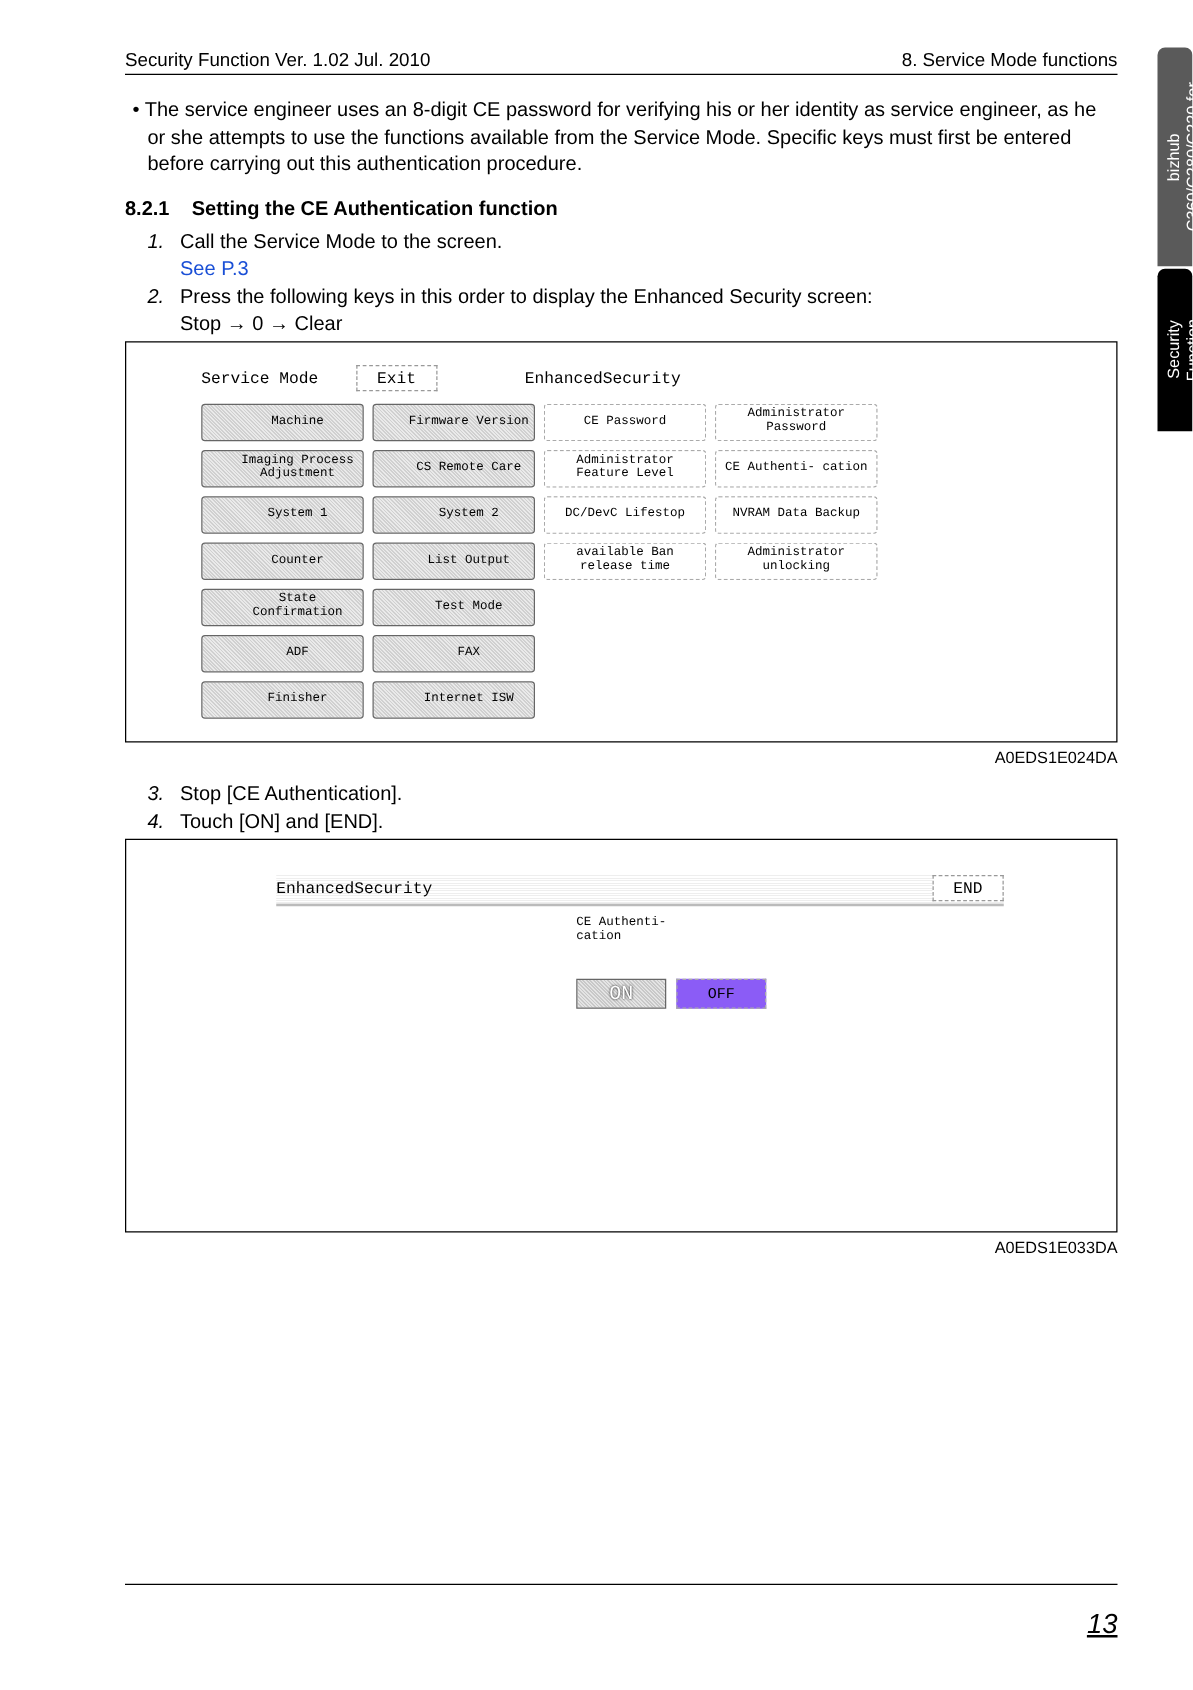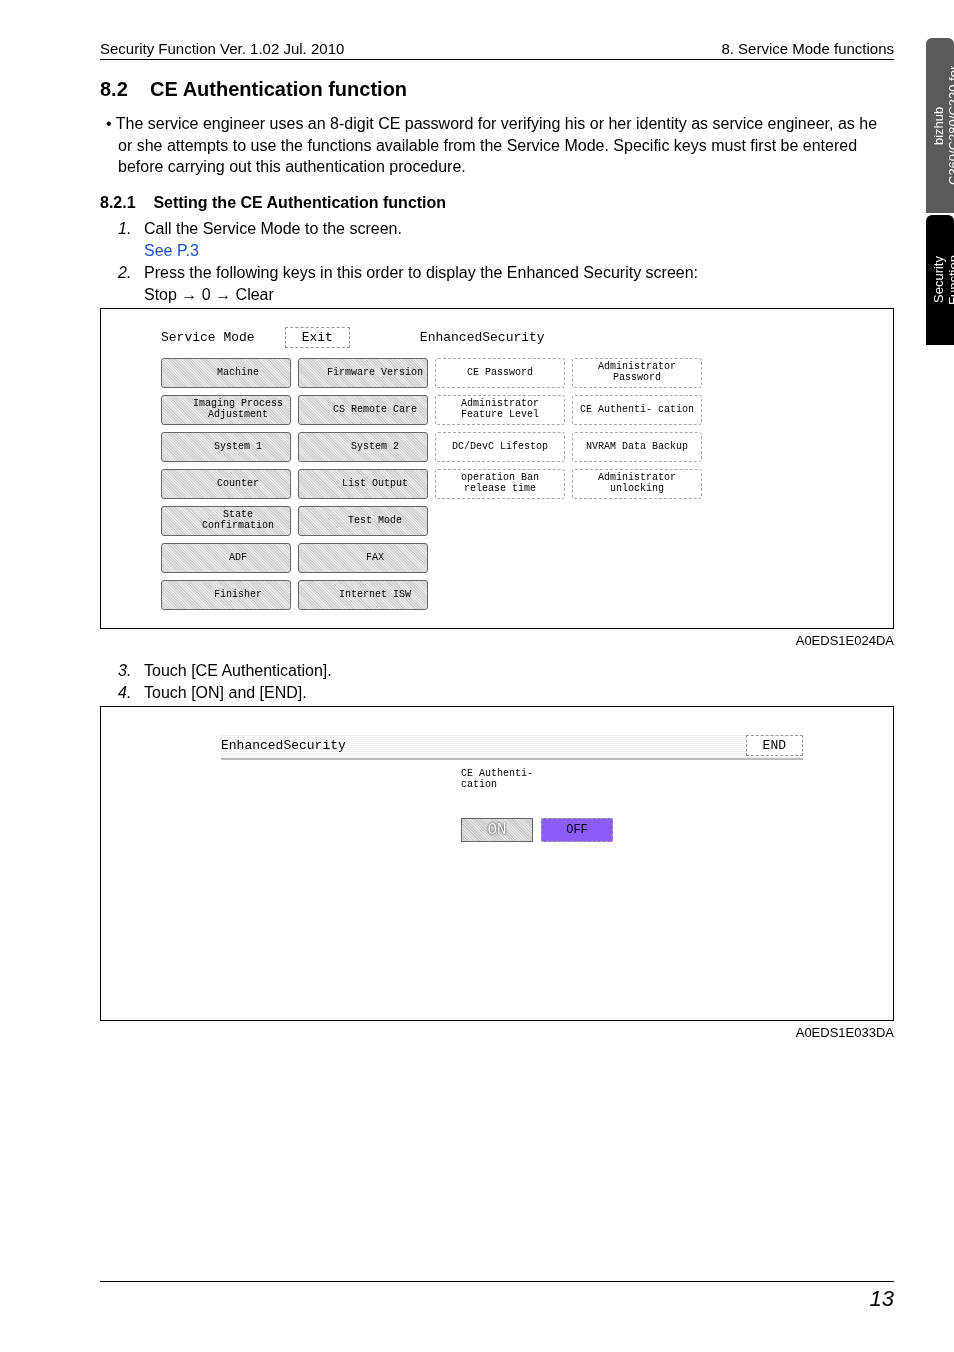--- a/index.html
+++ b/index.html
@@ -195,43 +195,40 @@
   .tab2 { background: #000; height: 130px; margin-top: 2px; }
   .footer {
     position: absolute;
     bottom: 40px;
     left: 100px;
     right: 60px;
     border-top: 1px solid #000;
     text-align: right;
     font-style: italic;
     font-size: 22px;
-    padding-top: 4px;
+    padding-top: 18px;
+    text-decoration: underline;
   }
 </style>
 </head>
 <body>
 
 <div class="side-tabs">
   <div class="tab tab1">bizhub C360/C280/C220
 for PKI Card System</div>
   <div class="tab tab2">Security Function</div>
 </div>
 
 <div class="page">
 
   <div class="header-row">
     <span>Security Function Ver. 1.02 Jul. 2010</span>
     <span>8. Service Mode functions</span>
   </div>
 
-  <div class="section-title">
-    <span>8.2</span>&nbsp;&nbsp;&nbsp;
-    <span>CE Authentication function</span>
-  </div>
 
   <p class="body-text">• The service engineer uses an 8-digit CE password for verifying his or her identity as service engineer, as he or she attempts to use the functions available from the Service Mode. Specific keys must first be entered before carrying out this authentication procedure.</p>
 
   <div class="subsection-title">
     <span>8.2.1</span>&nbsp;&nbsp;&nbsp;
     <span>Setting the CE Authentication function</span>
   </div>
 
   <ul class="step-list">
     <li>
@@ -268,21 +265,21 @@
         <div class="cell dotted">Administrator Feature Level</div>
         <div class="cell dotted">CE Authenti- cation</div>
 
         <div class="cell active">System 1</div>
         <div class="cell active">System 2</div>
         <div class="cell dotted">DC/DevC Lifestop</div>
         <div class="cell dotted">NVRAM Data Backup</div>
 
         <div class="cell active">Counter</div>
         <div class="cell active">List Output</div>
-        <div class="cell dotted">operation Ban release time</div>
+        <div class="cell dotted">available Ban release time</div>
         <div class="cell dotted">Administrator unlocking</div>
 
         <div class="cell active">State Confirmation</div>
         <div class="cell active">Test Mode</div>
         <div class="cell empty"></div>
         <div class="cell empty"></div>
 
         <div class="cell active">ADF</div>
         <div class="cell active">FAX</div>
         <div class="cell empty"></div>
@@ -293,21 +290,21 @@
         <div class="cell empty"></div>
         <div class="cell empty"></div>
       </div>
     </div>
   </div>
   <div class="code-label">A0EDS1E024DA</div>
 
   <ul class="step-list">
     <li>
       <span class="step-num">3.</span>
-      <span>Touch [CE Authentication].</span>
+      <span>Stop [CE Authentication].</span>
     </li>
     <li>
       <span class="step-num">4.</span>
       <span>Touch [ON] and [END].</span>
     </li>
   </ul>
 
   <div class="screenshot-box">
     <div class="screenshot2-inner">
       <div class="eh-row">

